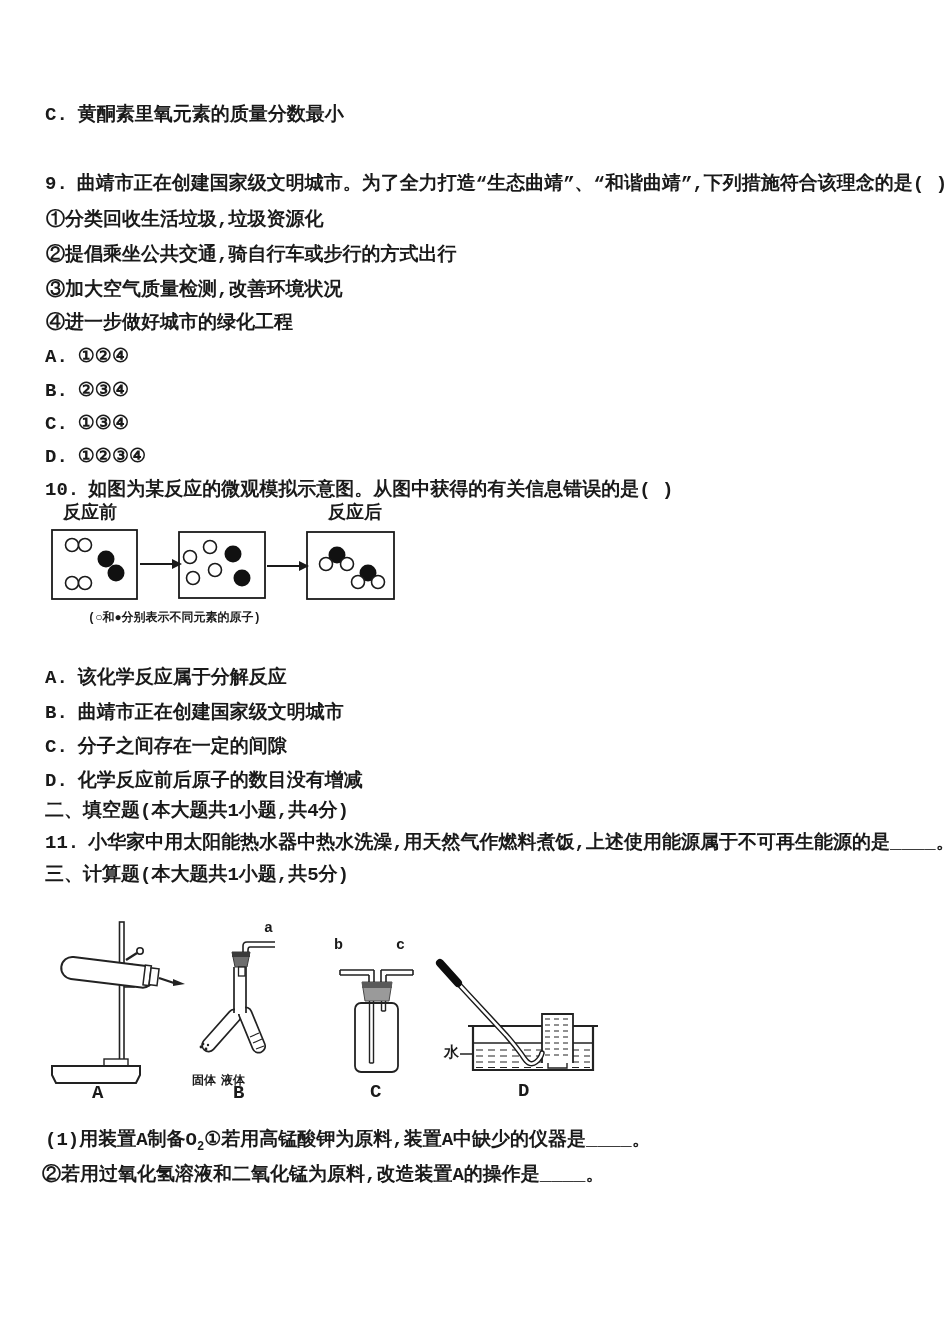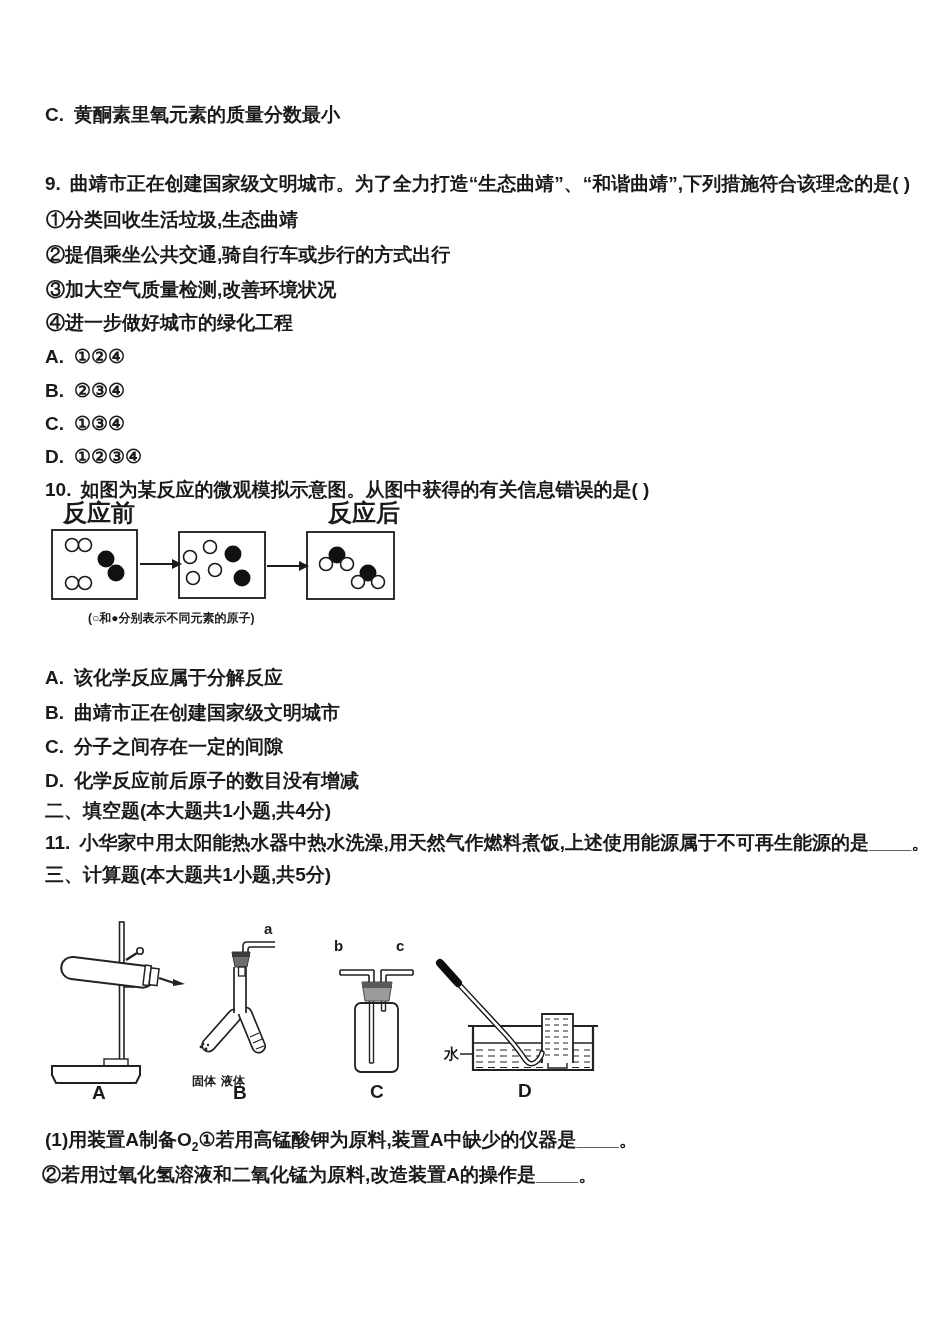--- a/index.html
+++ b/index.html
@@ -1,44 +1,44 @@
 <!DOCTYPE html>
 <html><head>
 <meta charset="utf-8">
 <style>
   html,body{margin:0;padding:0;background:#ffffff;}
   .page{
     position:relative;width:950px;height:1344px;background:#fff;overflow:hidden;
-    font-family:Liberation Sans, sans-serif;
+    font-family:Liberation Mono, monospace;
     font-weight:700;color:#1a1a1a;
   }
   .line{position:absolute;white-space:nowrap;font-size:19px;line-height:24px;}
   .lbl{display:inline-block;margin-right:10px;}
   .num{display:inline-block;margin-right:9px;}
-  .fig-label{position:absolute;white-space:nowrap;font-size:24px;line-height:20px;text-align:right;}
+  .fig-label{position:absolute;white-space:nowrap;font-size:18px;line-height:20px;text-align:right;}
   .fig-small{position:absolute;white-space:nowrap;font-size:12px;line-height:16px;margin-top:20px;}
   .port{position:absolute;white-space:nowrap;font-size:15px;line-height:16px;}
   .dev{position:absolute;white-space:nowrap;font-size:19px;line-height:20px;}
   .caption{position:absolute;white-space:nowrap;font-size:12px;line-height:22px;}
   sub{font-size:12px;}
   svg{position:absolute;display:block;}
 </style>
 </head>
 <body>
 
 <div class="page">
 
   <div class="line" style="left:45px;top:103px">
     <span class="lbl">C.</span><span>黄酮素里氧元素的质量分数最小</span>
   </div>
 
   <div class="line" style="left:45px;top:172px">
     <span class="num">9.</span><span>曲靖市正在创建国家级文明城市。为了全力打造“生态曲靖”、“和谐曲靖”,下列措施符合该理念的是( )</span>
   </div>
-  <div class="line" style="left:46px;top:208px">①分类回收生活垃圾,生态曲靖</div>
+  <div class="line" style="left:46px;top:208px">①分类回收生活垃圾,垃圾资源化</div>
   <div class="line" style="left:46px;top:243px">②提倡乘坐公共交通,骑自行车或步行的方式出行</div>
   <div class="line" style="left:46px;top:278px">③加大空气质量检测,改善环境状况</div>
   <div class="line" style="left:46px;top:311px">④进一步做好城市的绿化工程</div>
   <div class="line" style="left:45px;top:345px">
     <span class="lbl">A.</span><span>①②④</span>
   </div>
   <div class="line" style="left:45px;top:379px">
     <span class="lbl">B.</span><span>②③④</span>
   </div>
   <div class="line" style="left:45px;top:412px">

